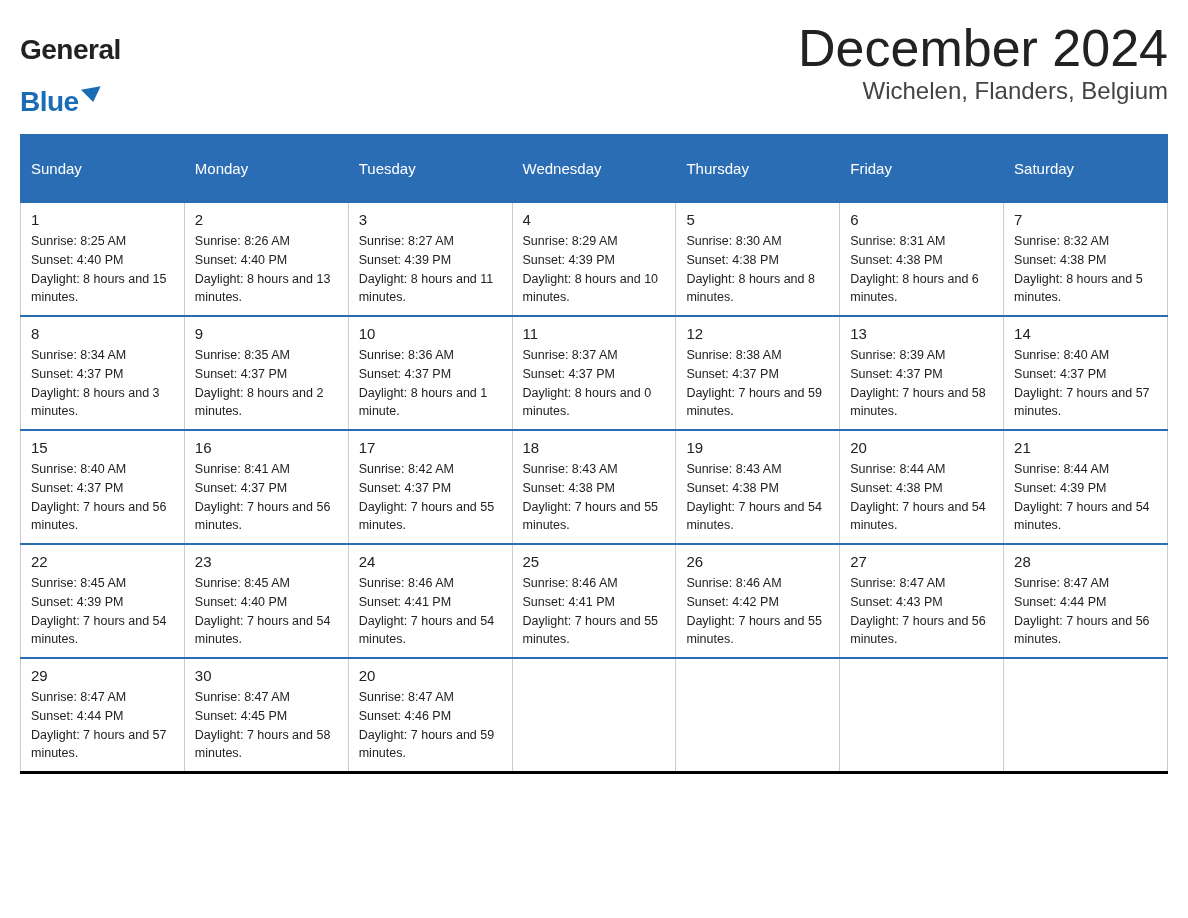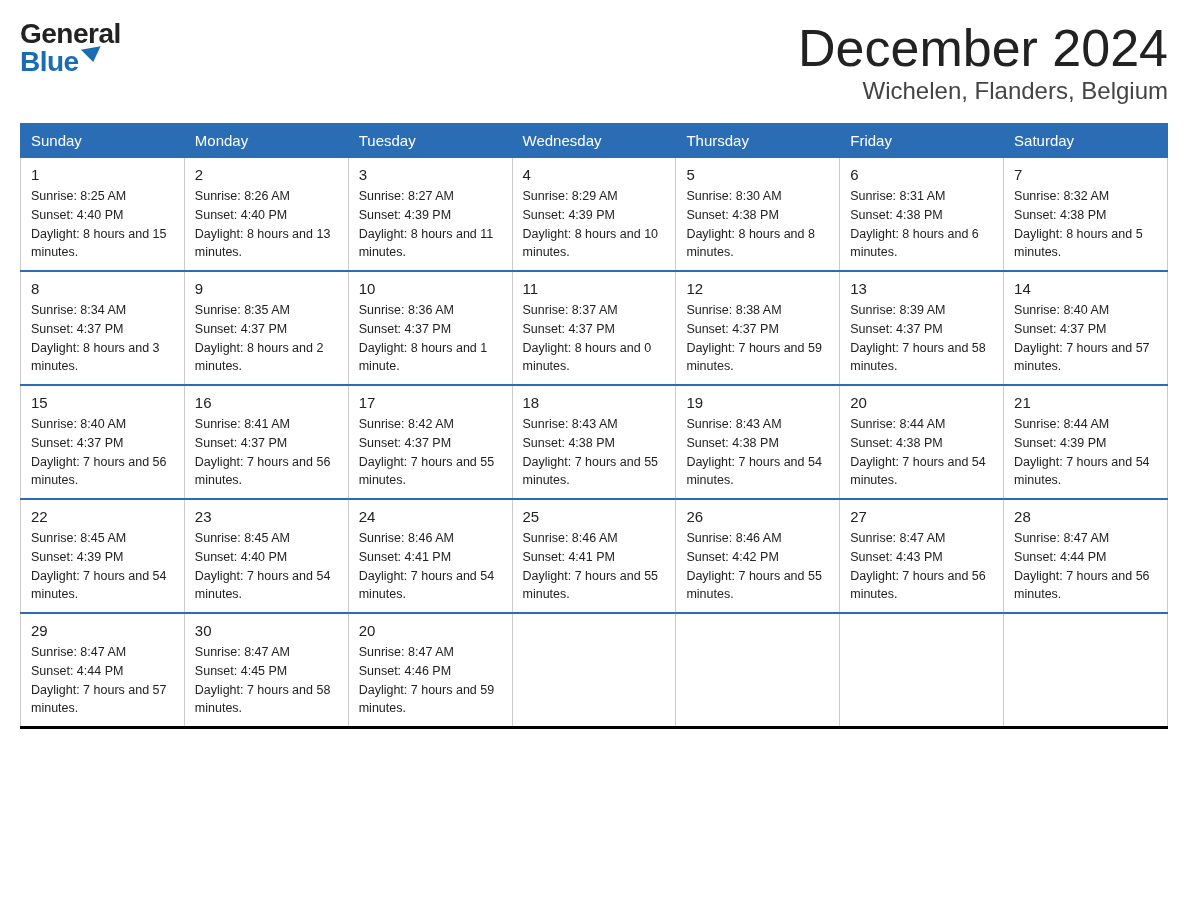--- a/index.html
+++ b/index.html
@@ -14,21 +14,22 @@
     .header-row {
       display: flex;
       justify-content: space-between;
       align-items: flex-start;
       margin-bottom: 18px;
     }
     .logo {
       display: flex;
       flex-direction: column;
       align-items: flex-start;
-      margin-top: 0;
+      margin-top: 16px;
+      gap: 24px;
     }
     .logo-general {
       font-size: 28px;
       font-weight: bold;
       color: #222;
       line-height: 1;
       letter-spacing: -0.5px;
     }
     .logo-blue {
       font-size: 28px;
@@ -70,21 +71,21 @@
       border-collapse: collapse;
       table-layout: fixed;
     }
     thead tr {
       background-color: #2a6db5;
     }
     thead th {
       color: #fff;
       font-size: 15px;
       font-weight: normal;
-      padding: 8px 10px;
+      padding: 25px 10px;
       text-align: left;
       border: 1px solid #2a6db5;
     }
     tbody tr {
       border-bottom: 2px solid #2a6db5;
     }
     tbody td {
       vertical-align: top;
       padding: 8px 10px;
       font-size: 13px;

